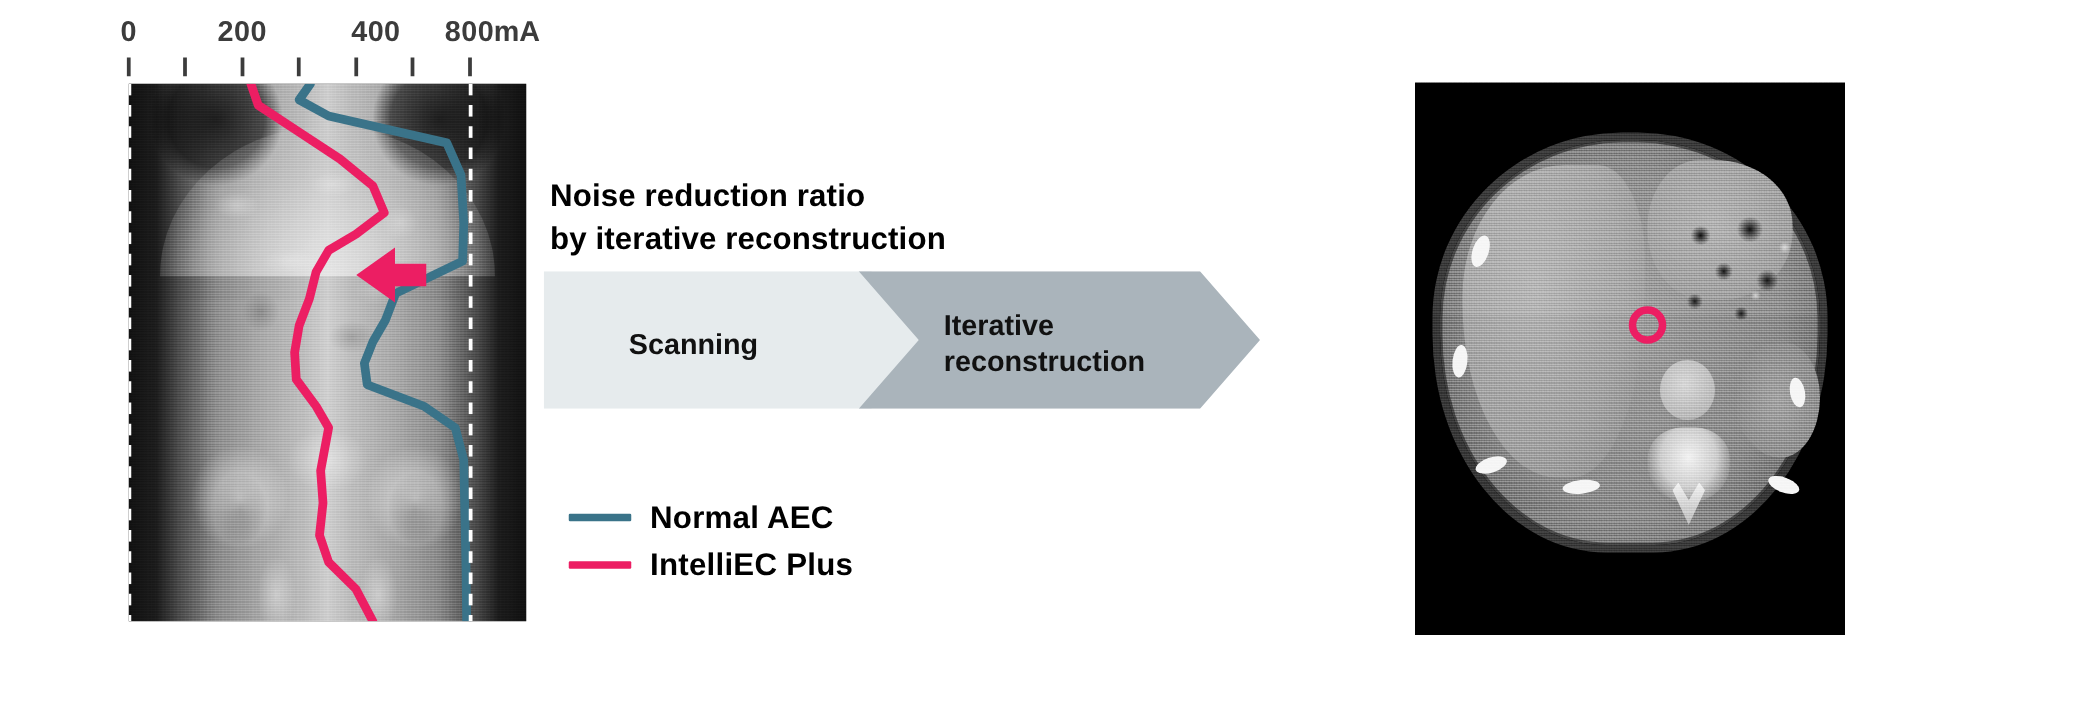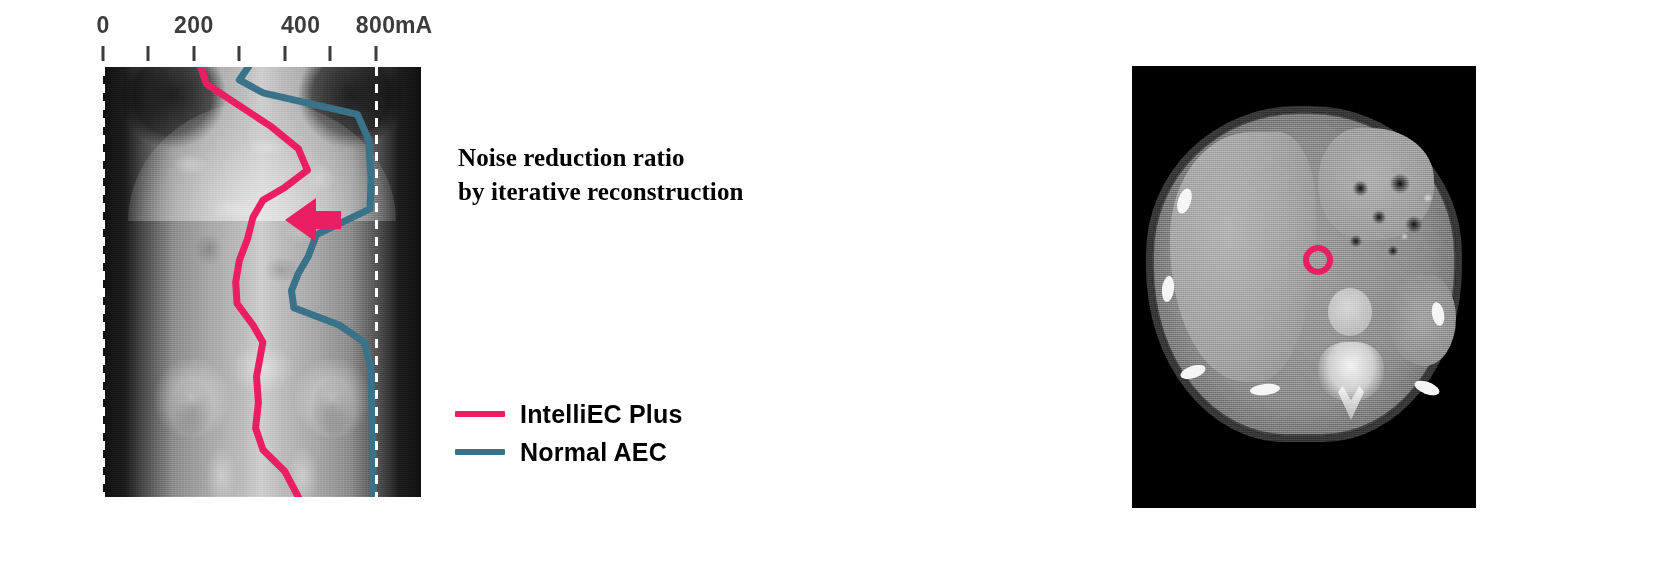--- a/index.html
+++ b/index.html
@@ -93,21 +93,21 @@
   }
 
   #scout-overlay { position: absolute; inset: 0; }
 
   #scout-caption {
     position: absolute; left: 103px; top: 503px; width: 318px;
     text-align: center; font-size: 21px; font-weight: bold; color: #3c3c3c;
   }
 
   
-  #center { position: absolute; left: 453px; top: 0; width: 600px; height: 442px; font-family: Liberation Serif, serif; }
+  #center { position: absolute; left: 435px; top: 0; width: 600px; height: 442px; }
   #headline {
     position: absolute; left: 5px; top: 141px;
     font-size: 25px; font-weight: bold; color: #000; line-height: 1.34;
     white-space: pre-line; letter-spacing: .1px;
   }
 
   #flow-banner { position: absolute; left: 0px; top: 217px; width: 580px; height: 110px; }
   .flow-text {
     position: absolute; font-size: 23px; font-weight: bold; color: #111;
     line-height: 1.26; white-space: pre-line; text-align: left;
@@ -234,30 +234,39 @@
         <div class="guide-line" style="left: 271.571px;"></div>
       </div>
 
   </div>
 
   <div id="center">
 
     <div id="headline">Noise reduction ratio
 by iterative reconstruction</div>
 
+    <div id="flow-banner">
+      <svg width="580" height="110" viewBox="0 0 580 110">
+        <polygon id="shape-scan" points="0,0 262,0 310,55 262,110 0,110" fill="#e6ebed"></polygon>
+        <polygon id="shape-ir" points="252,0 525,0 573,55 525,110 252,110 300,55" fill="#aab4bb"></polygon>
+      </svg>
+      <div class="flow-text" id="flow-scan-label">Scanning</div>
+      <div class="flow-text" id="flow-ir-label">Iterative
+reconstruction</div>
+    </div>
   </div>
 
   <div id="legend">
+      <div class="legend-row">
+        <span class="legend-swatch" style="background: rgb(58, 115, 137);"></span>
+        <span class="legend-label">Normal AEC</span>
+      </div>
       <div class="legend-row">
         <span class="legend-swatch" style="background: rgb(236, 30, 99);"></span>
         <span class="legend-label">IntelliEC Plus</span>
-      </div>
-      <div class="legend-row">
-        <span class="legend-swatch" style="background: rgb(58, 115, 137);"></span>
-        <span class="legend-label">Normal AEC</span>
       </div>
     </div>
 
   <div id="ct-frame">
     <div id="ct-fat-rim"></div>
     <div id="ct-body"></div>
     <div id="ct-liver"></div>
     <div id="ct-spleen"></div>
     <div id="ct-bowel-gas"></div>
     <div id="ct-kidneyL"></div>

